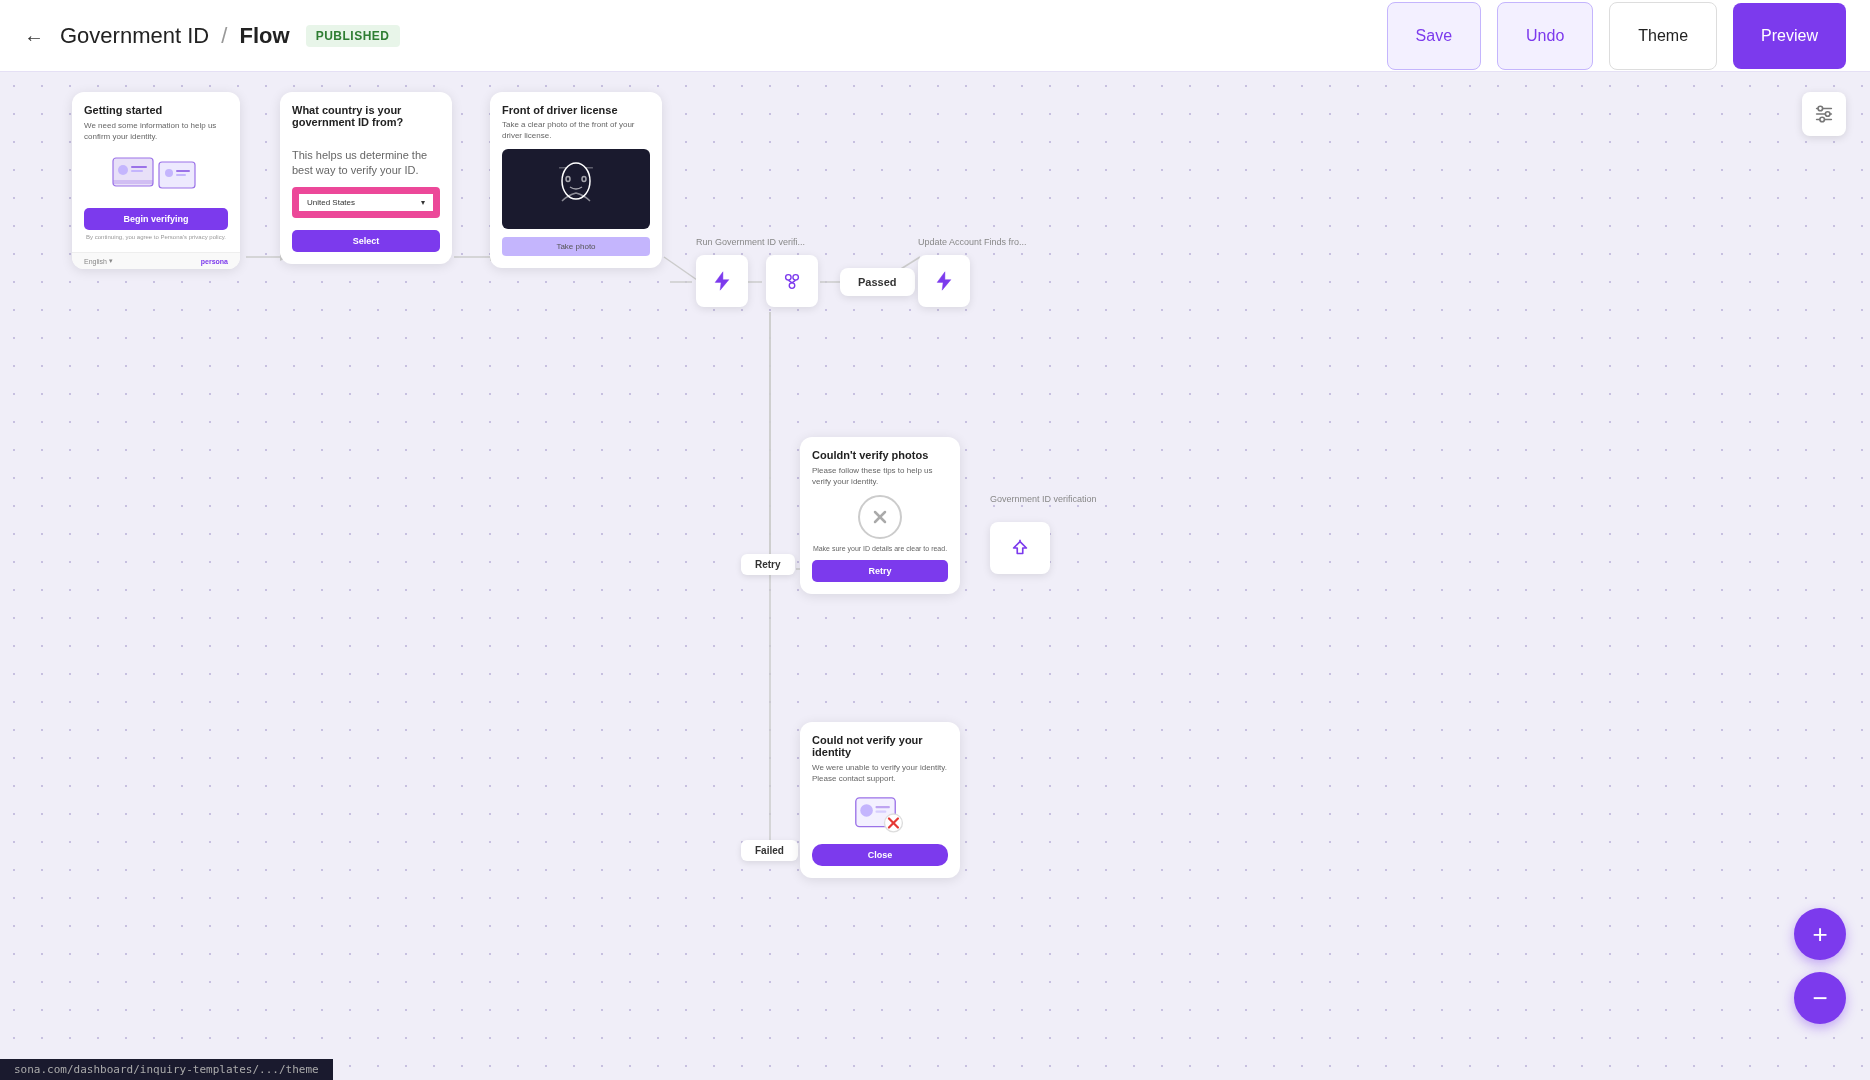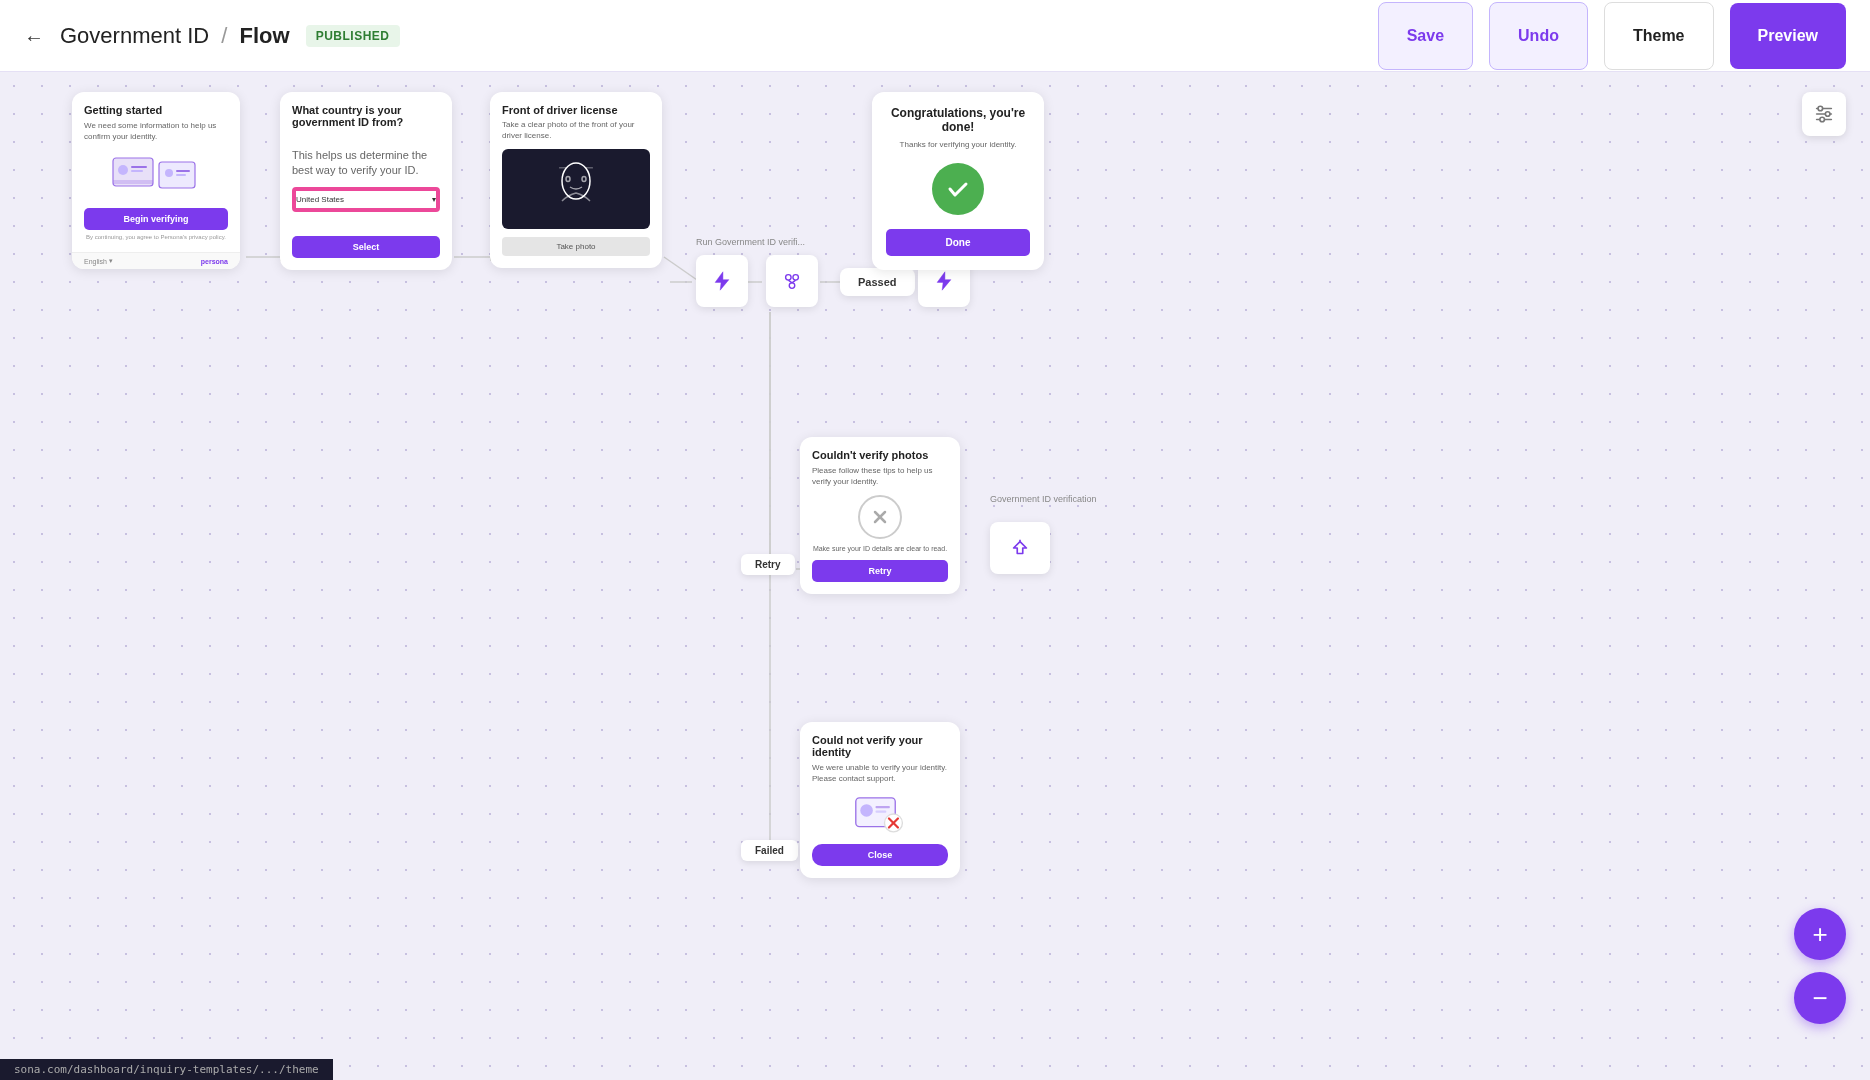--- a/index.html
+++ b/index.html
@@ -38,21 +38,21 @@
       font-weight: 700;
       padding: 4px 10px;
       border-radius: 4px;
       letter-spacing: 0.5px;
     }
     .header-spacer { flex: 1; }
     .btn {
       border: none;
       cursor: pointer;
       font-size: 16px;
-      font-weight: 700;
+      font-weight: 400;
       padding: 24px 28px;
       border-radius: 8px;
     }
     .btn-save {
       background: #f3f0ff;
       color: #7c3aed;
       border: 1.5px solid #c4b5fd;
     }
     .btn-undo {
       background: #f3f0ff;
@@ -159,29 +159,29 @@
 
     
     .country-card {
       left: 280px; top: 20px;
       width: 172px;
     }
     .country-card .card-inner { padding: 12px; }
     .country-card .card-title { font-size: 11px; font-weight: 700; color: #222; margin-bottom: 20px; }
     .country-card .card-desc { font-size: 11px; color: #666; margin-bottom: 8px; line-height: 1.4; }
     .country-card .select-box {
-      border: 4px solid #ec4899;
+      border: 7px solid #ec4899;
       border-radius: 4px;
-      padding: 4px 0;
+      padding: 4px 8px;
       font-size: 8px;
       color: #333;
       display: flex;
       justify-content: space-between;
       align-items: center;
-      margin-bottom: 24px;
+      margin-bottom: 12px;
     }
     .country-card .btn-select {
       background: #7c3aed;
       color: #fff;
       border: none;
       width: 100%;
       padding: 6px;
       border-radius: 5px;
       font-size: 9px;
       font-weight: 600;
@@ -201,21 +201,21 @@
       height: 80px;
       background: #1a1a2e;
       border-radius: 6px;
       display: flex;
       align-items: center;
       justify-content: center;
       margin-bottom: 6px;
       position: relative;
     }
     .govid-card .take-photo-btn {
-      background: #e5e5e5;
+      background: #c4b5fd;
       color: #555;
       border: none;
       width: 100%;
       padding: 5px;
       border-radius: 4px;
       font-size: 8px;
       cursor: pointer;
     }
 
     
@@ -543,33 +543,20 @@
     <span>Passed</span>
   </div>
 
   <div class="connector-node" style="left:918px; top:183px;">
     <span class="node-label" style="top:-18px;left:0;white-space:nowrap;font-size:9px;">Update Account Finds fro...</span>
     <svg viewBox="0 0 24 24" width="22" height="22">
       <path d="M13 2L4.5 13.5H11L10 22L19.5 10.5H13L13 2Z" fill="#7c3aed" stroke="#7c3aed" stroke-width="0.5"></path>
     </svg>
   </div>
 
-  <div class="node-card success-card">
-
-    <div class="card-inner">
-      <div class="card-title">Congratulations, you're done!</div>
-      <div class="card-desc">Thanks for verifying your identity.</div>
-      <div class="check-circle">
-        <svg width="28" height="28" viewBox="0 0 28 28">
-          <polyline points="6,14 11,20 22,9" stroke="#fff" stroke-width="3" fill="none" stroke-linecap="round" stroke-linejoin="round"></polyline>
-        </svg>
-      </div>
-      <button class="btn-done">Done</button>
-    </div>
-  </div>
 
   <div class="label-node" style="left:741px; top:482px;">
     <span>Retry</span>
   </div>
 
   <div class="node-card fail-card">
 
     <div class="card-inner">
       <div class="card-title">Couldn't verify photos</div>
       <div class="card-desc">Please follow these tips to help us verify your identity.</div>

